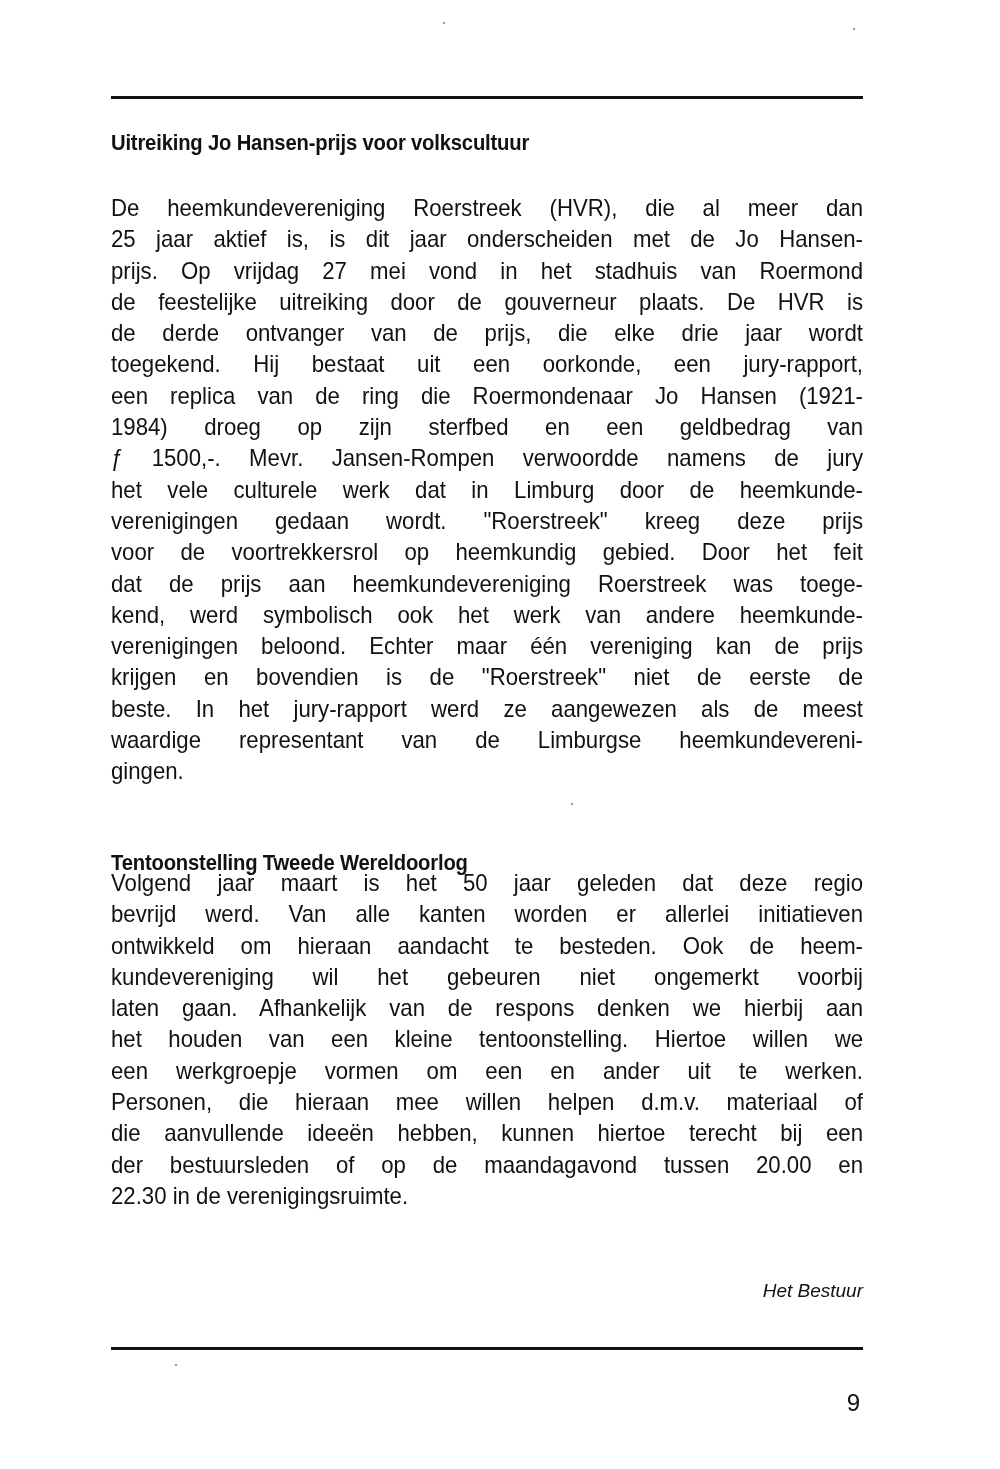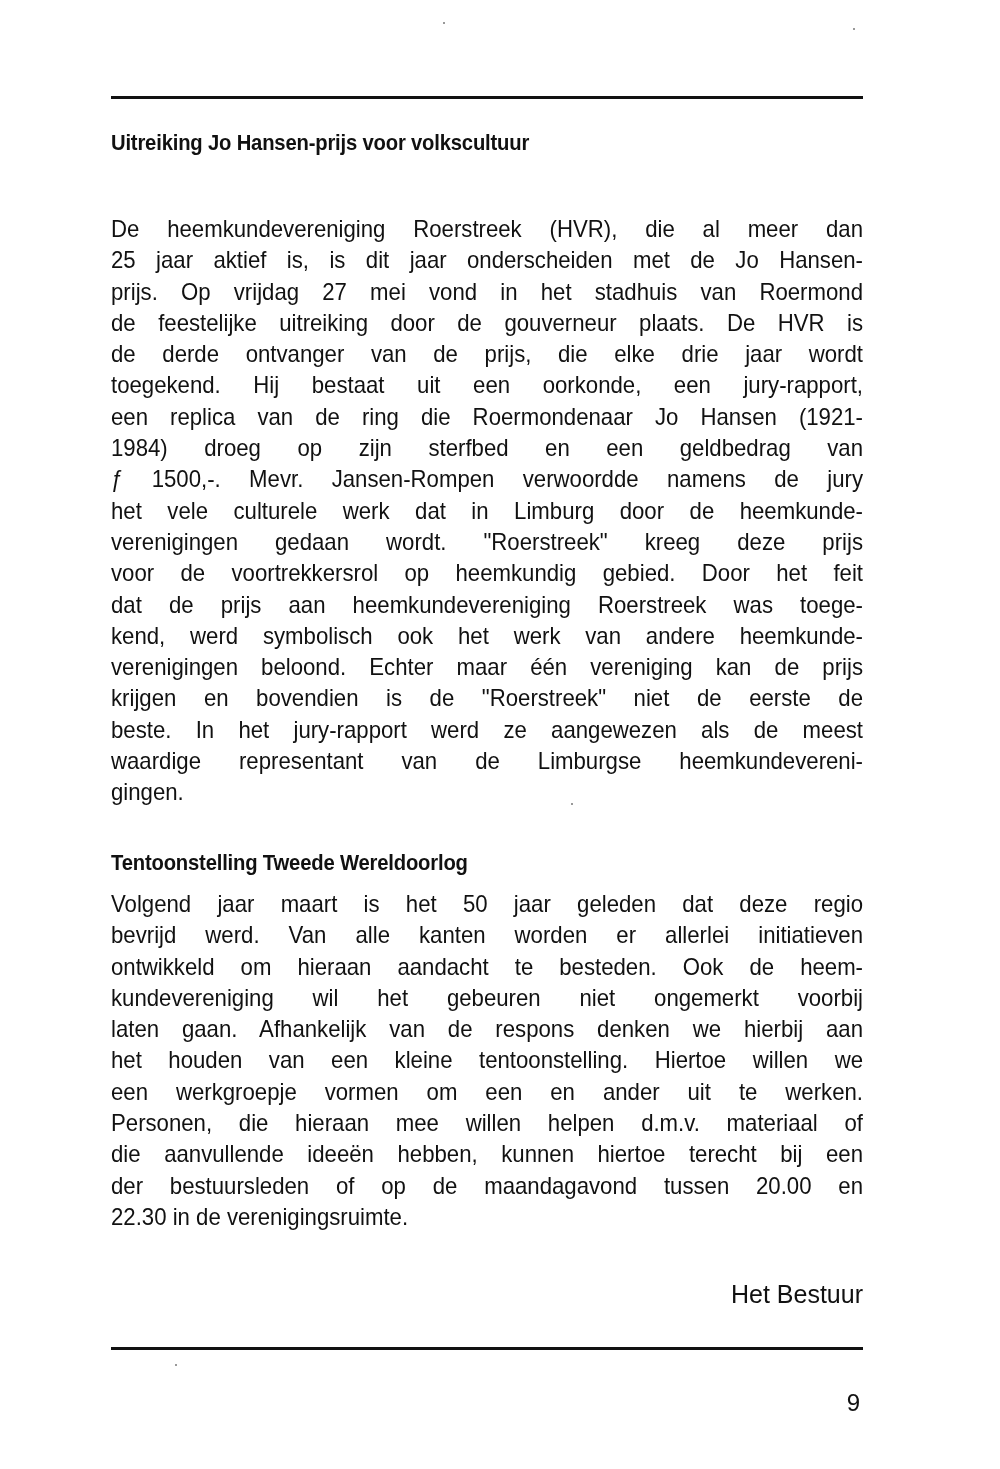--- a/index.html
+++ b/index.html
@@ -37,21 +37,20 @@
     }
     .title-1 { top: 130px; }
     .title-2 { top: 850px; }
 
     .body-text {
       position: absolute;
       left: 111px;
       width: 752px;
       font-size: 23.6px;
       line-height: 31.3px;
-      margin-top: 21px;
     }
     .body-1 { top: 193px; }
     .body-2 { top: 868px; }
 
     .line {
       display: block;
       white-space: nowrap;
       text-align: justify;
       text-align-last: justify;
       height: 31.3px;
@@ -60,22 +59,23 @@
       width: 800px;
     }
     .line.last {
       text-align-last: left;
     }
 
     .signature {
       position: absolute;
       right: 137px;
       top: 1280px;
-      font-size: 25px;
+      font-size: 19px;
       white-space: nowrap;
+      font-style: italic;
     }
     .page-number {
       position: absolute;
       right: 140px;
       top: 1389px;
       font-size: 24px;
     }
     .speck {
       position: absolute;
       width: 2px;

